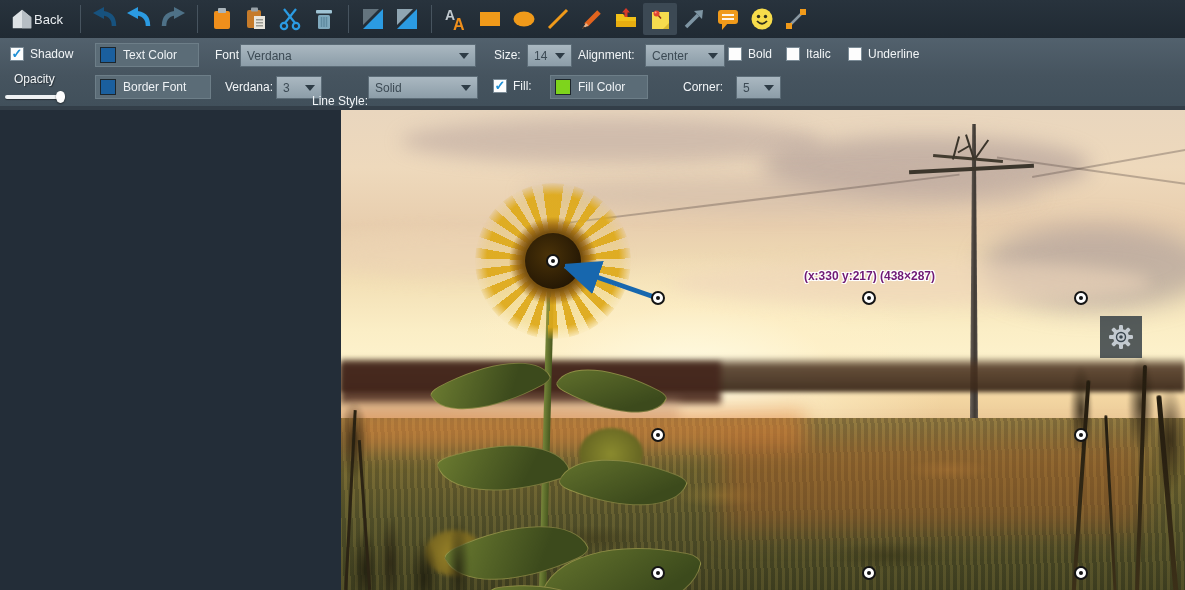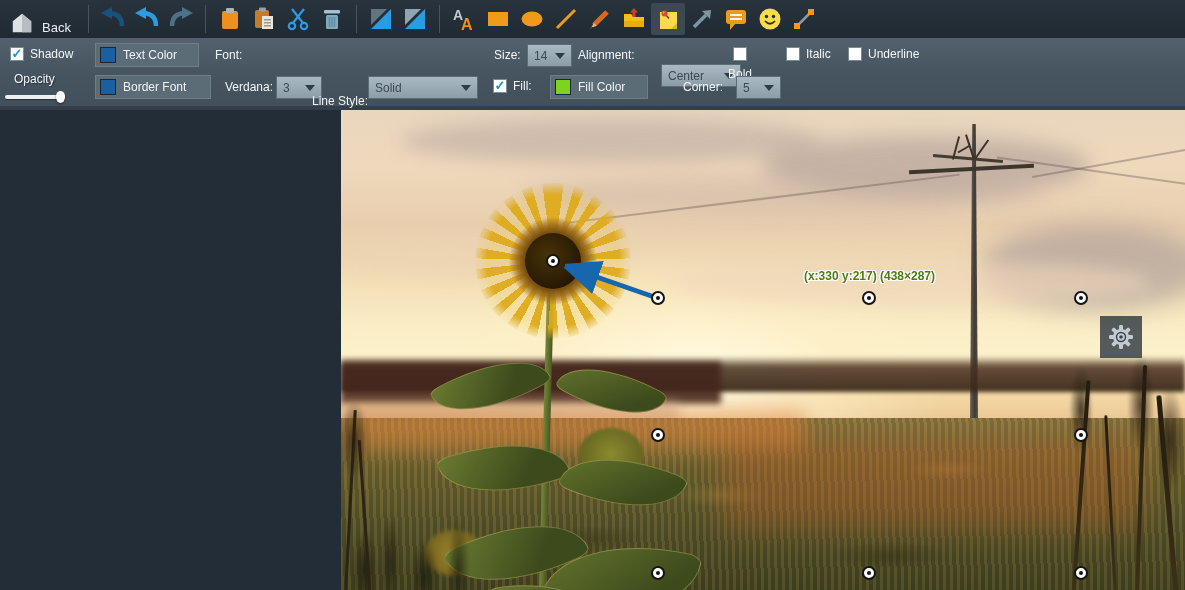--- a/index.html
+++ b/index.html
@@ -6,21 +6,21 @@
   html,body { width:1185px; height:590px; overflow:hidden; background:#242e38;
     font-family:"Liberation Sans", sans-serif; }
 
   
   .row1 { height:38px; background:linear-gradient(180deg,#28333d,#202a33);
     display:flex; align-items:center; padding:0 6px; }
   .tbtn { background:none; border:none; width:34px; height:32px; display:flex;
     align-items:center; justify-content:center; border-radius:2px; cursor:pointer; }
   .tbtn.selected { background:#3c4954; }
   .tbtn svg { width:26px; height:26px; }
-  .back-btn { background:none; border:none; display:flex; align-items:flex-end; gap:8px;
+  .back-btn { background:none; border:none; display:flex; align-items:center; 
     padding:0 10px 0 4px; height:32px; cursor:pointer; }
   .back-btn span { color:#e9edf0; font-size:13px; }
   .tsep { width:1px; height:28px; background:#47545f; margin:0 7px; }
 
   
   .props { position:relative; height:72px;
     background:linear-gradient(180deg,#52616d,#46545f 55%,#41505b);
     border-bottom:4px solid #333e48; }
   .plabel { position:absolute; color:#f2f5f7; font-size:12px; }
   .check { position:absolute; display:flex; align-items:center; gap:6px; cursor:pointer; }
@@ -145,21 +145,21 @@
   
   .anno-arrow { position:absolute; inset:0; pointer-events:none; }
   .sel-box { position:absolute; left:317px; top:188px; width:423px; height:275px;
     background:linear-gradient(180deg, rgba(141,219,18,.90), rgba(124,204,26,.85));
     border:1px dashed rgba(255,255,255,.95);
     box-shadow:0 0 0 1px rgba(58,110,160,.8); cursor:move; }
   .sel-text { margin-top:5px; text-align:center; font-family:"DejaVu Serif", serif;
     font-size:19px; letter-spacing:.5px; color:#2a7095;
     text-shadow:1px 1px 2px rgba(20,40,10,.55); }
   .coords { position:absolute; left:317px; top:159px; width:423px; text-align:center;
-    font-size:12px; font-weight:bold; color:#4d7c0f;
+    font-size:12px; font-weight:bold; color:#701a75;
     text-shadow:0 0 2px #fff, 0 0 2px #fff, 1px 1px 0 #fff, -1px -1px 0 #fff, 1px -1px 0 #fff, -1px 1px 0 #fff; }
   .handle { position:absolute; width:14px; height:14px; border-radius:50%; background:#fff;
     border:2px solid #141414; cursor:pointer; }
   .handle::after { content:""; position:absolute; left:3px; top:3px; width:4px; height:4px;
     border-radius:50%; background:#141414; }
   .gear-btn { position:absolute; left:759px; top:206px; width:42px; height:42px;
     background:rgba(42,54,62,.8); display:flex; align-items:center; justify-content:center;
     cursor:pointer; }
 
   .icon-note { background:none; }
@@ -321,31 +321,35 @@
 
   <label class="check" style="left:10px; top:9px;">
     <span class="cb checked"></span>
     <span class="lbl">Shadow</span>
   </label>
   <div class="color-btn" style="left:95px; top:5px; width:104px;">
     <span class="swatch" style="background: rgb(26, 95, 158);"></span>
     <span>Text Color</span>
   </div>
   <div class="plabel" style="left:215px; top:10px;">Font:</div>
+  <div class="dd" style="left:240px; top:6px; width:236px;">
+    <span class="dd-val">Verdana</span>
+    <span class="dd-arrow"></span>
+  </div>
   <div class="plabel" style="left:494px; top:10px;">Size:</div>
   <div class="dd" style="left:527px; top:6px; width:45px;">
     <span class="dd-val">14</span>
     <span class="dd-arrow"></span>
   </div>
   <div class="plabel" style="left:578px; top:10px;">Alignment:</div>
-  <div class="dd" style="left:661px; top:6px; width:80px;margin-top:20px;">
+  <div class="dd" style="left:645px; top:6px; width:80px;">
     <span class="dd-val">Center</span>
     <span class="dd-arrow"></span>
   </div>
-  <label class="check" style="left:728px; top:9px;flex-direction:column;">
+  <label class="check" style="left:728px; top:9px;">
     <span class="cb"></span>
     <span class="lbl">Bold</span>
   </label>
   <label class="check" style="left:786px; top:9px;">
     <span class="cb"></span>
     <span class="lbl">Italic</span>
   </label>
   <label class="check" style="left:848px; top:9px;">
     <span class="cb"></span>
     <span class="lbl">Underline</span>

